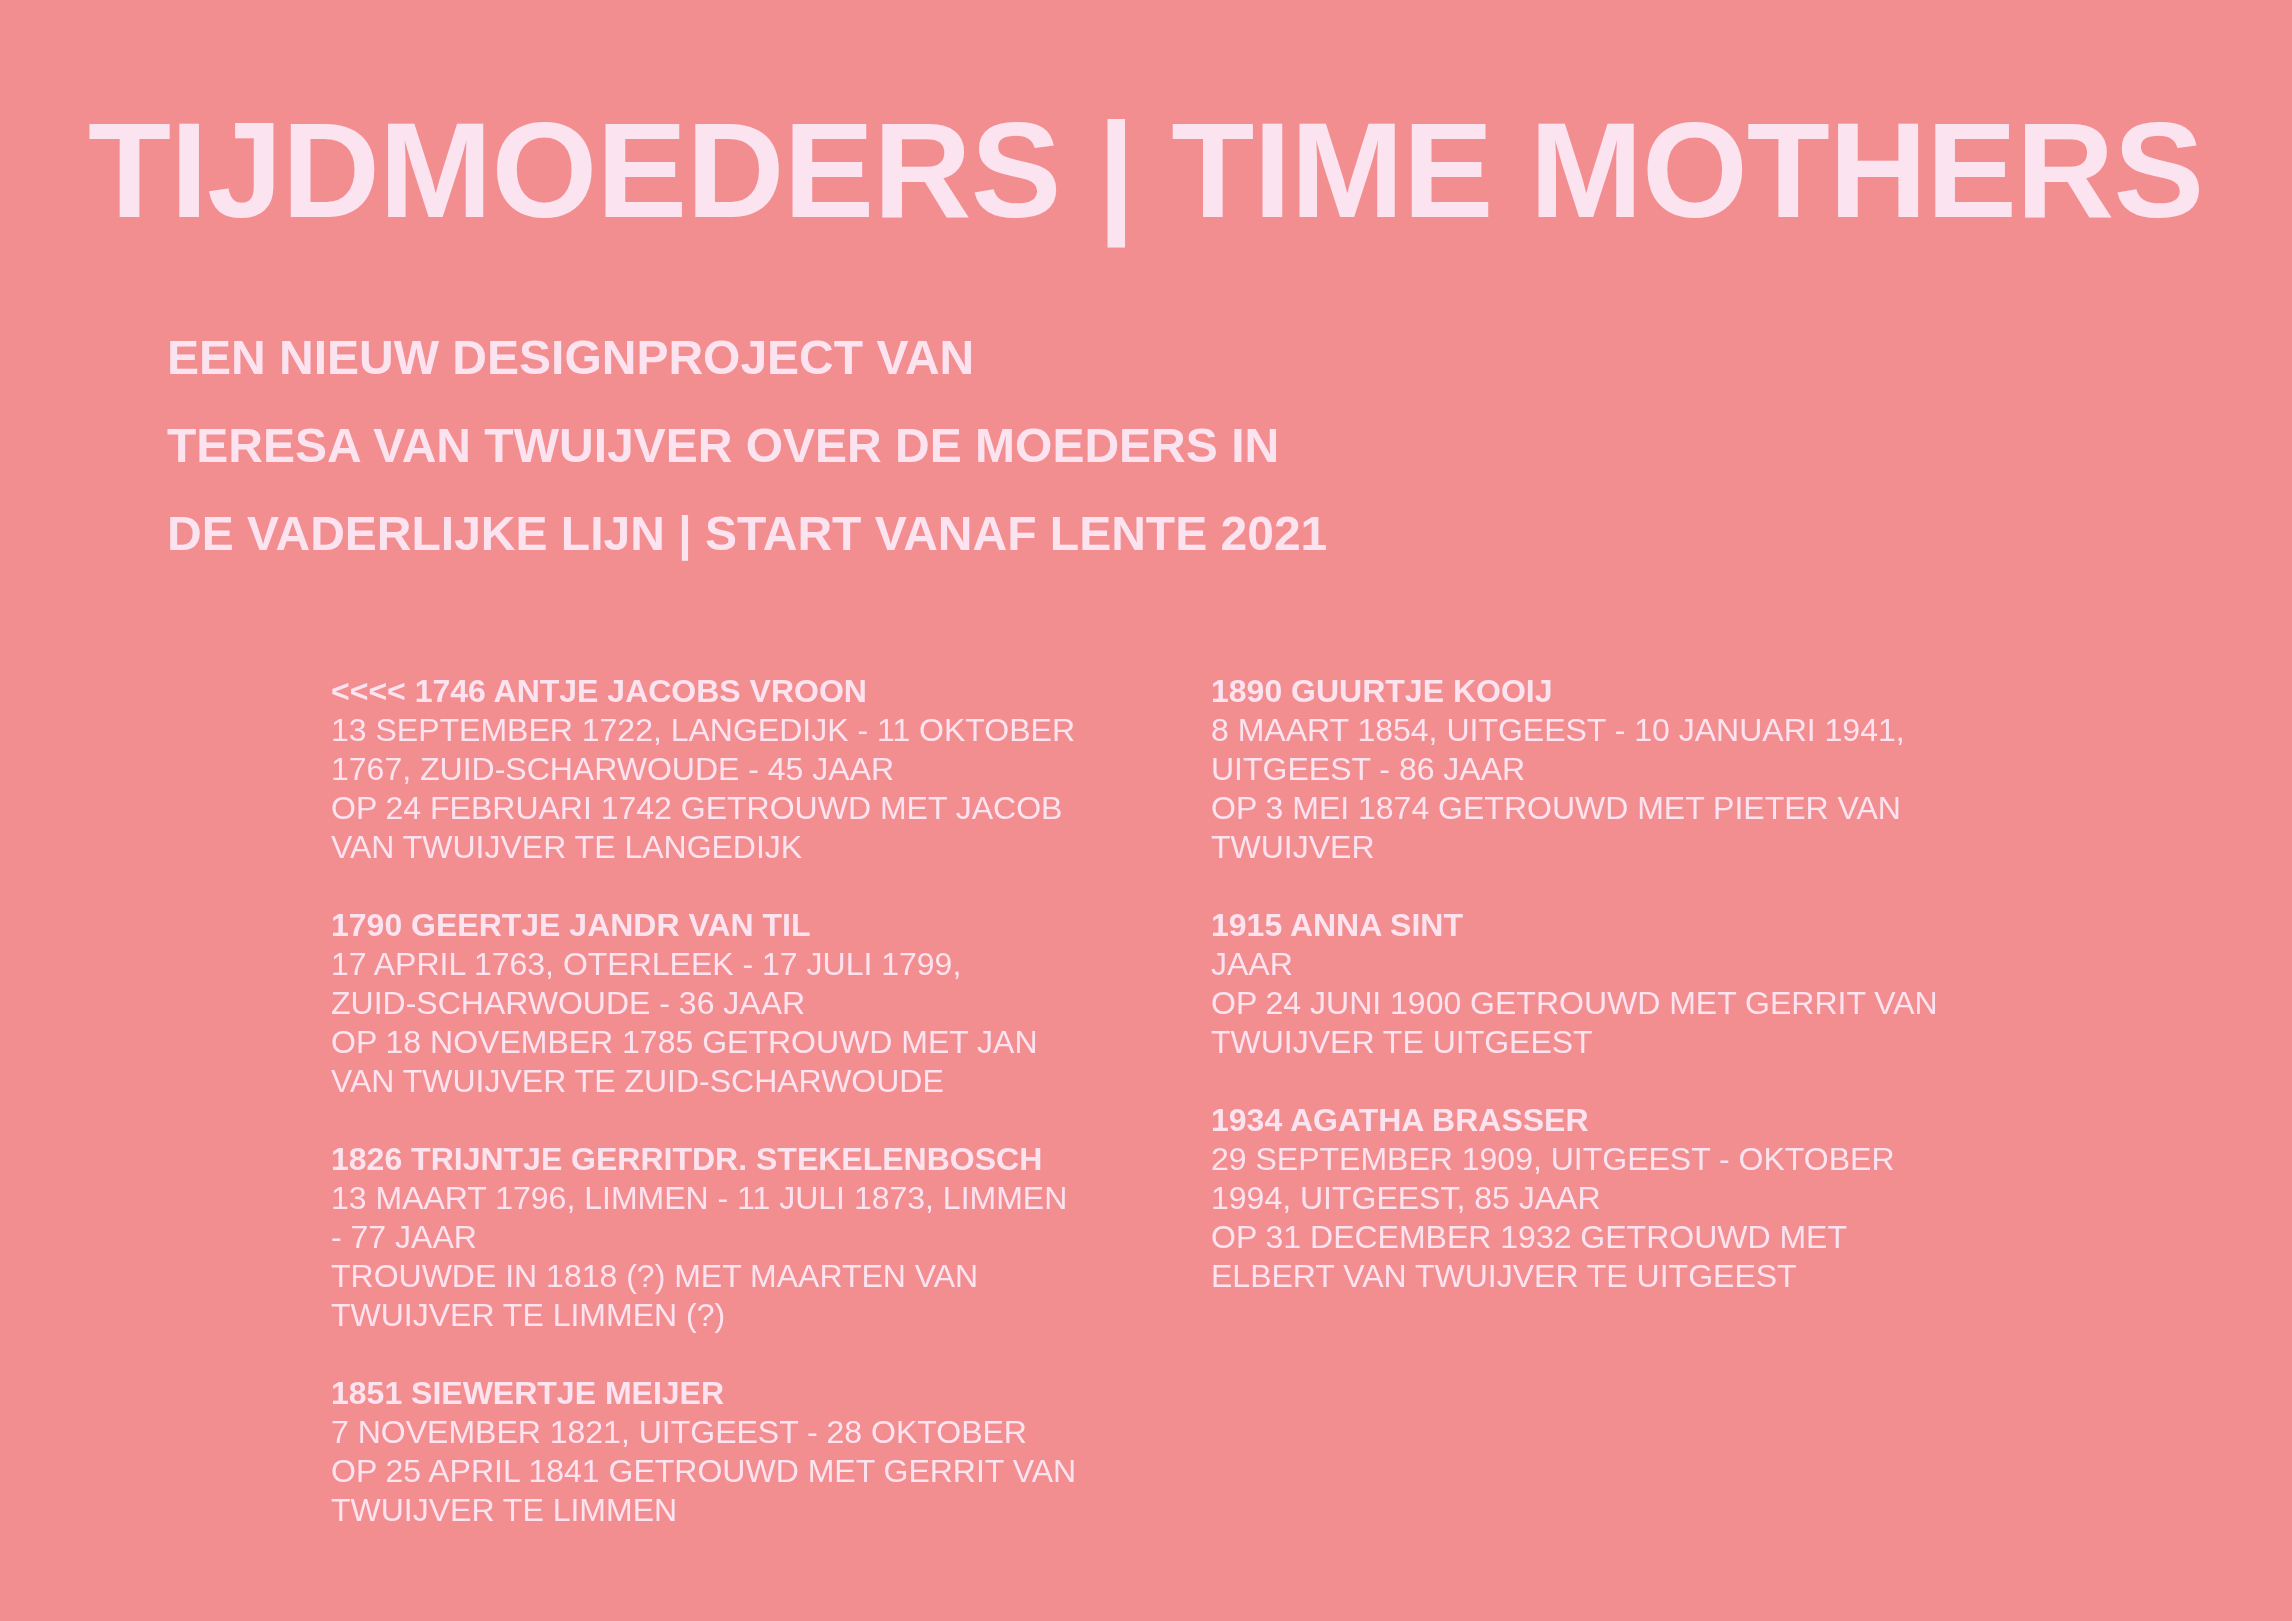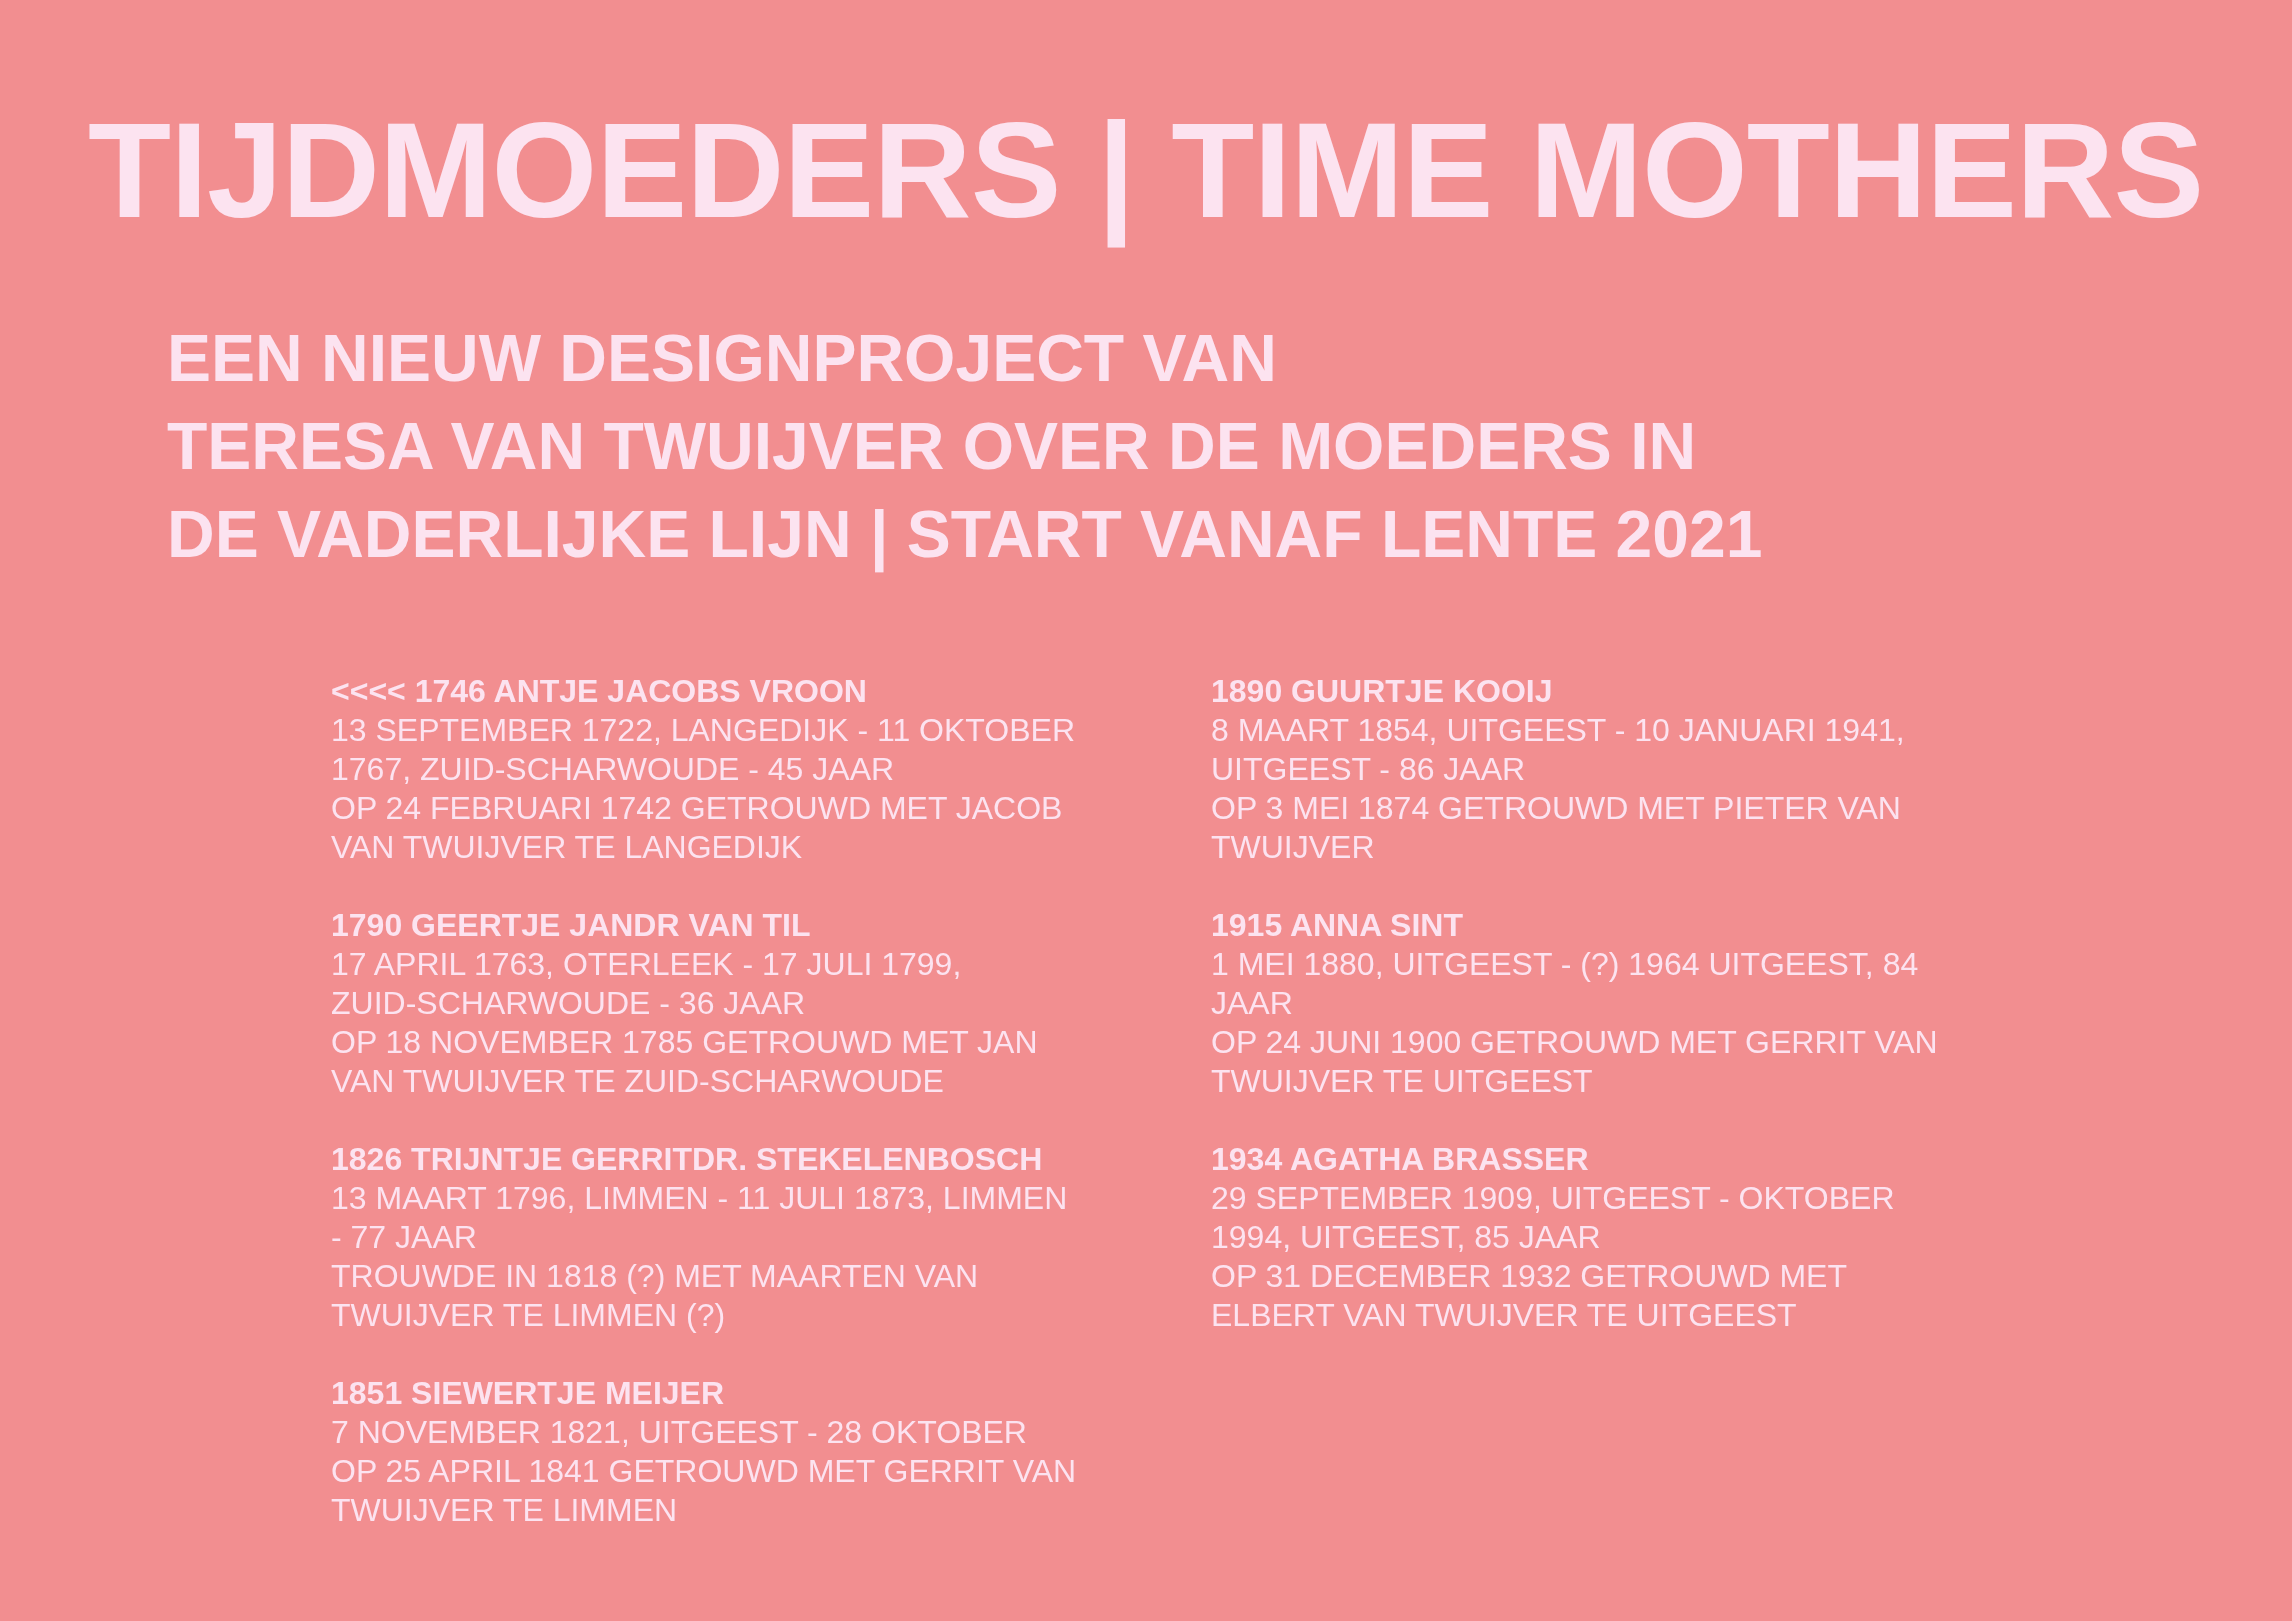--- a/index.html
+++ b/index.html
@@ -19,21 +19,21 @@
     font-size: 136px;
     font-weight: 700;
     letter-spacing: -0.9px;
     line-height: 1;
     white-space: nowrap;
   }
   .subtitle {
     position: absolute;
     left: 167px;
     top: 314px;
-    font-size: 66px;
+    font-size: 48px;
     font-weight: 700;
     line-height: 88px;
     white-space: nowrap;
   }
   .col {
     position: absolute;
     top: 672px;
     font-size: 32px;
     line-height: 39px;
     white-space: nowrap;
@@ -89,21 +89,20 @@
   <div class="col col-right">
       <div class="entry">
         <div class="entry-header">1890 GUURTJE KOOIJ</div>
         <div class="entry-line">8 MAART 1854, UITGEEST - 10 JANUARI 1941,</div>
         <div class="entry-line">UITGEEST - 86 JAAR</div>
         <div class="entry-line">OP 3 MEI 1874 GETROUWD MET PIETER VAN</div>
         <div class="entry-line">TWUIJVER</div>
       </div>
       <div class="entry">
         <div class="entry-header">1915 ANNA SINT</div>
-        <div class="entry-line">1 MEI 1880, UITGEEST - (?) 1964 UITGEEST, 84</div>
         <div class="entry-line">JAAR</div>
         <div class="entry-line">OP 24 JUNI 1900 GETROUWD MET GERRIT VAN</div>
         <div class="entry-line">TWUIJVER TE UITGEEST</div>
       </div>
       <div class="entry">
         <div class="entry-header">1934 AGATHA BRASSER</div>
         <div class="entry-line">29 SEPTEMBER 1909, UITGEEST - OKTOBER</div>
         <div class="entry-line">1994, UITGEEST, 85 JAAR</div>
         <div class="entry-line">OP 31 DECEMBER 1932 GETROUWD MET</div>
         <div class="entry-line">ELBERT VAN TWUIJVER TE UITGEEST</div>

